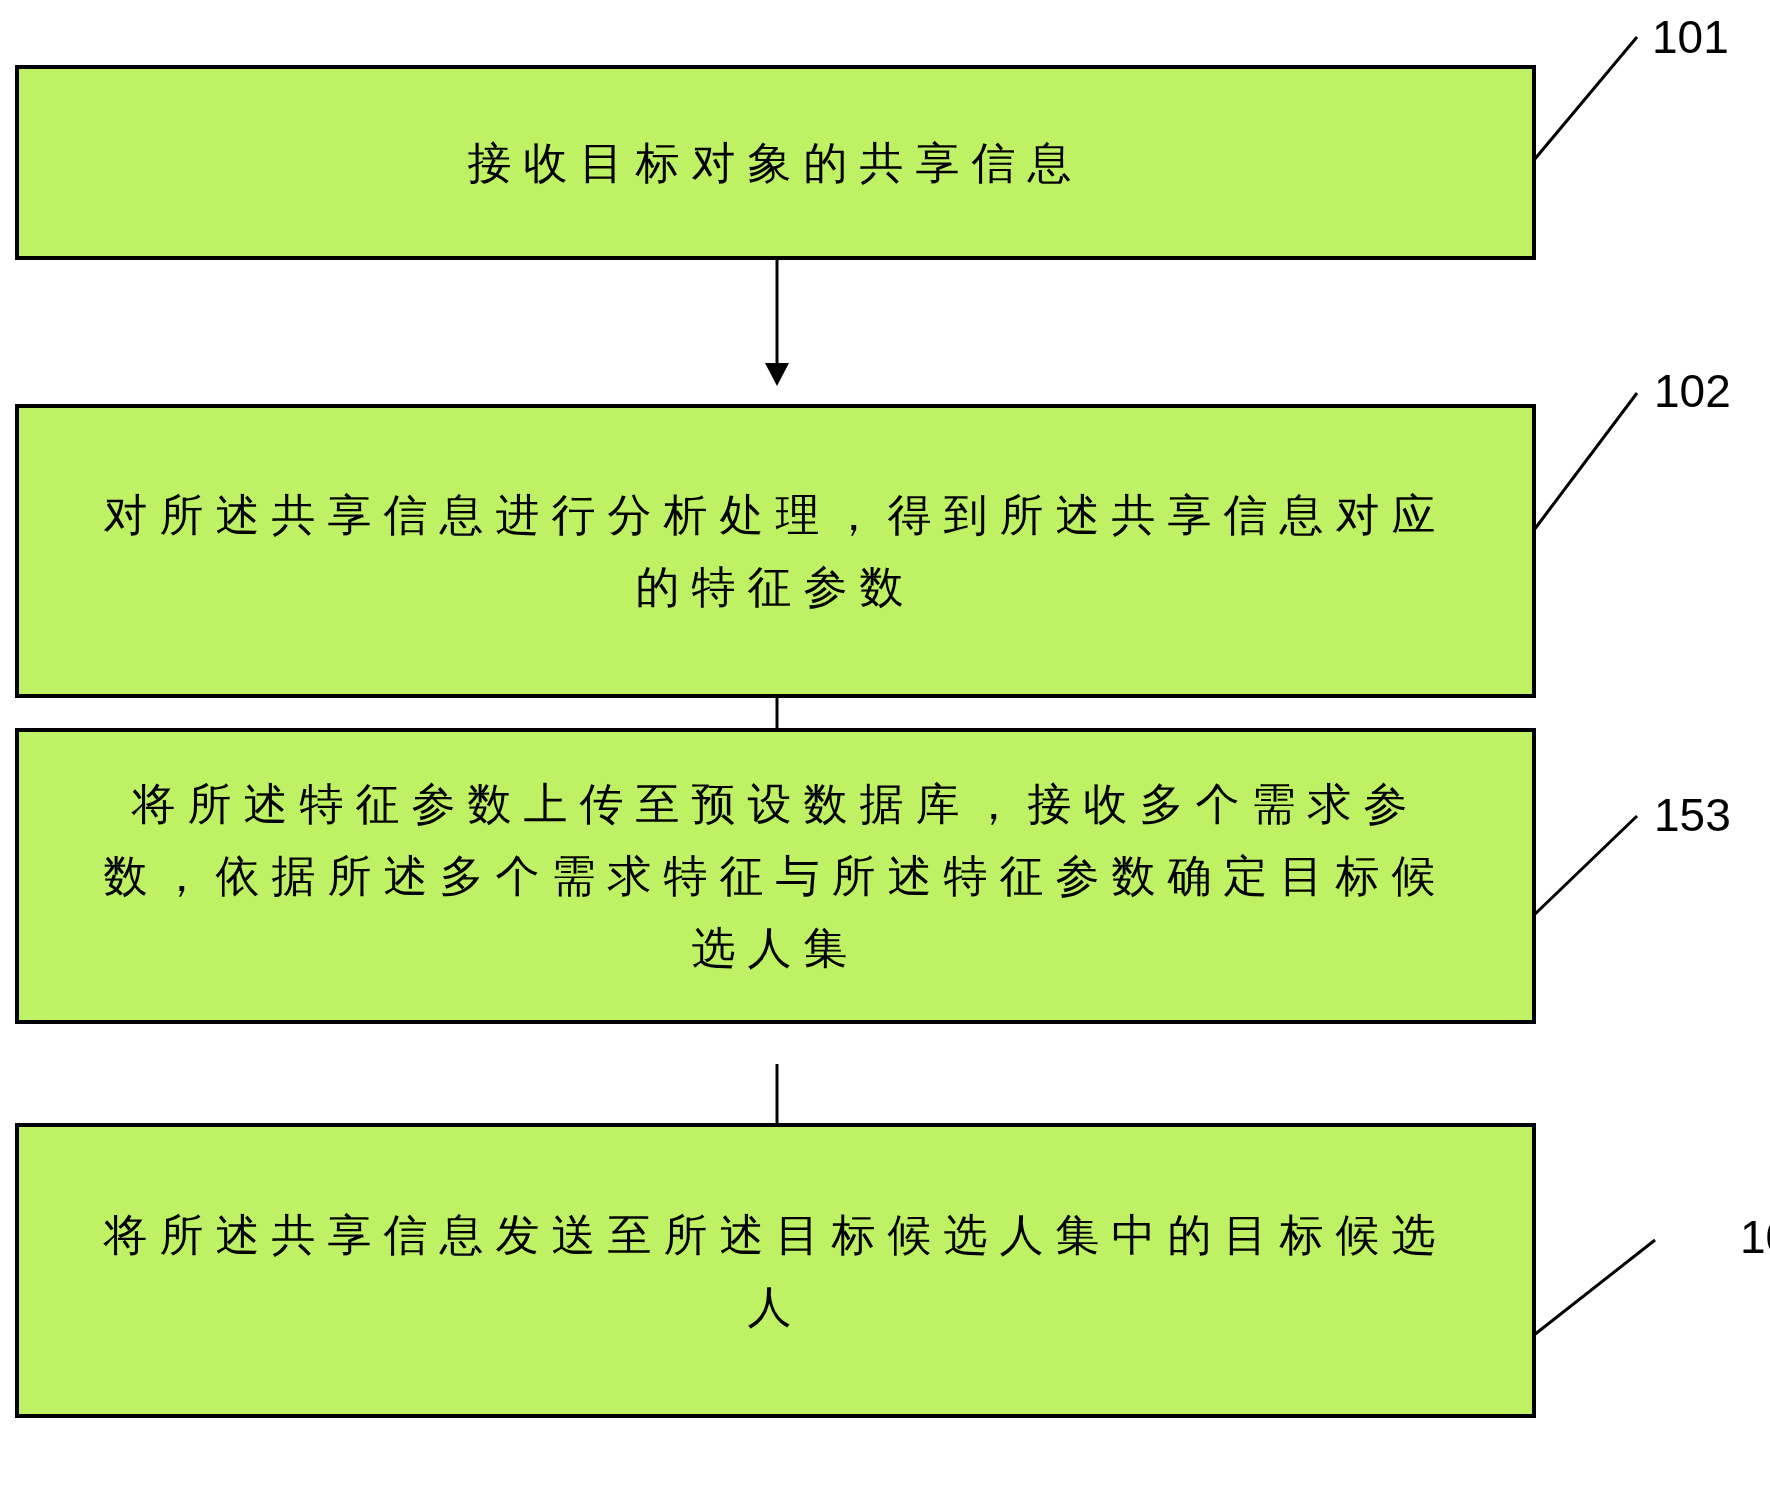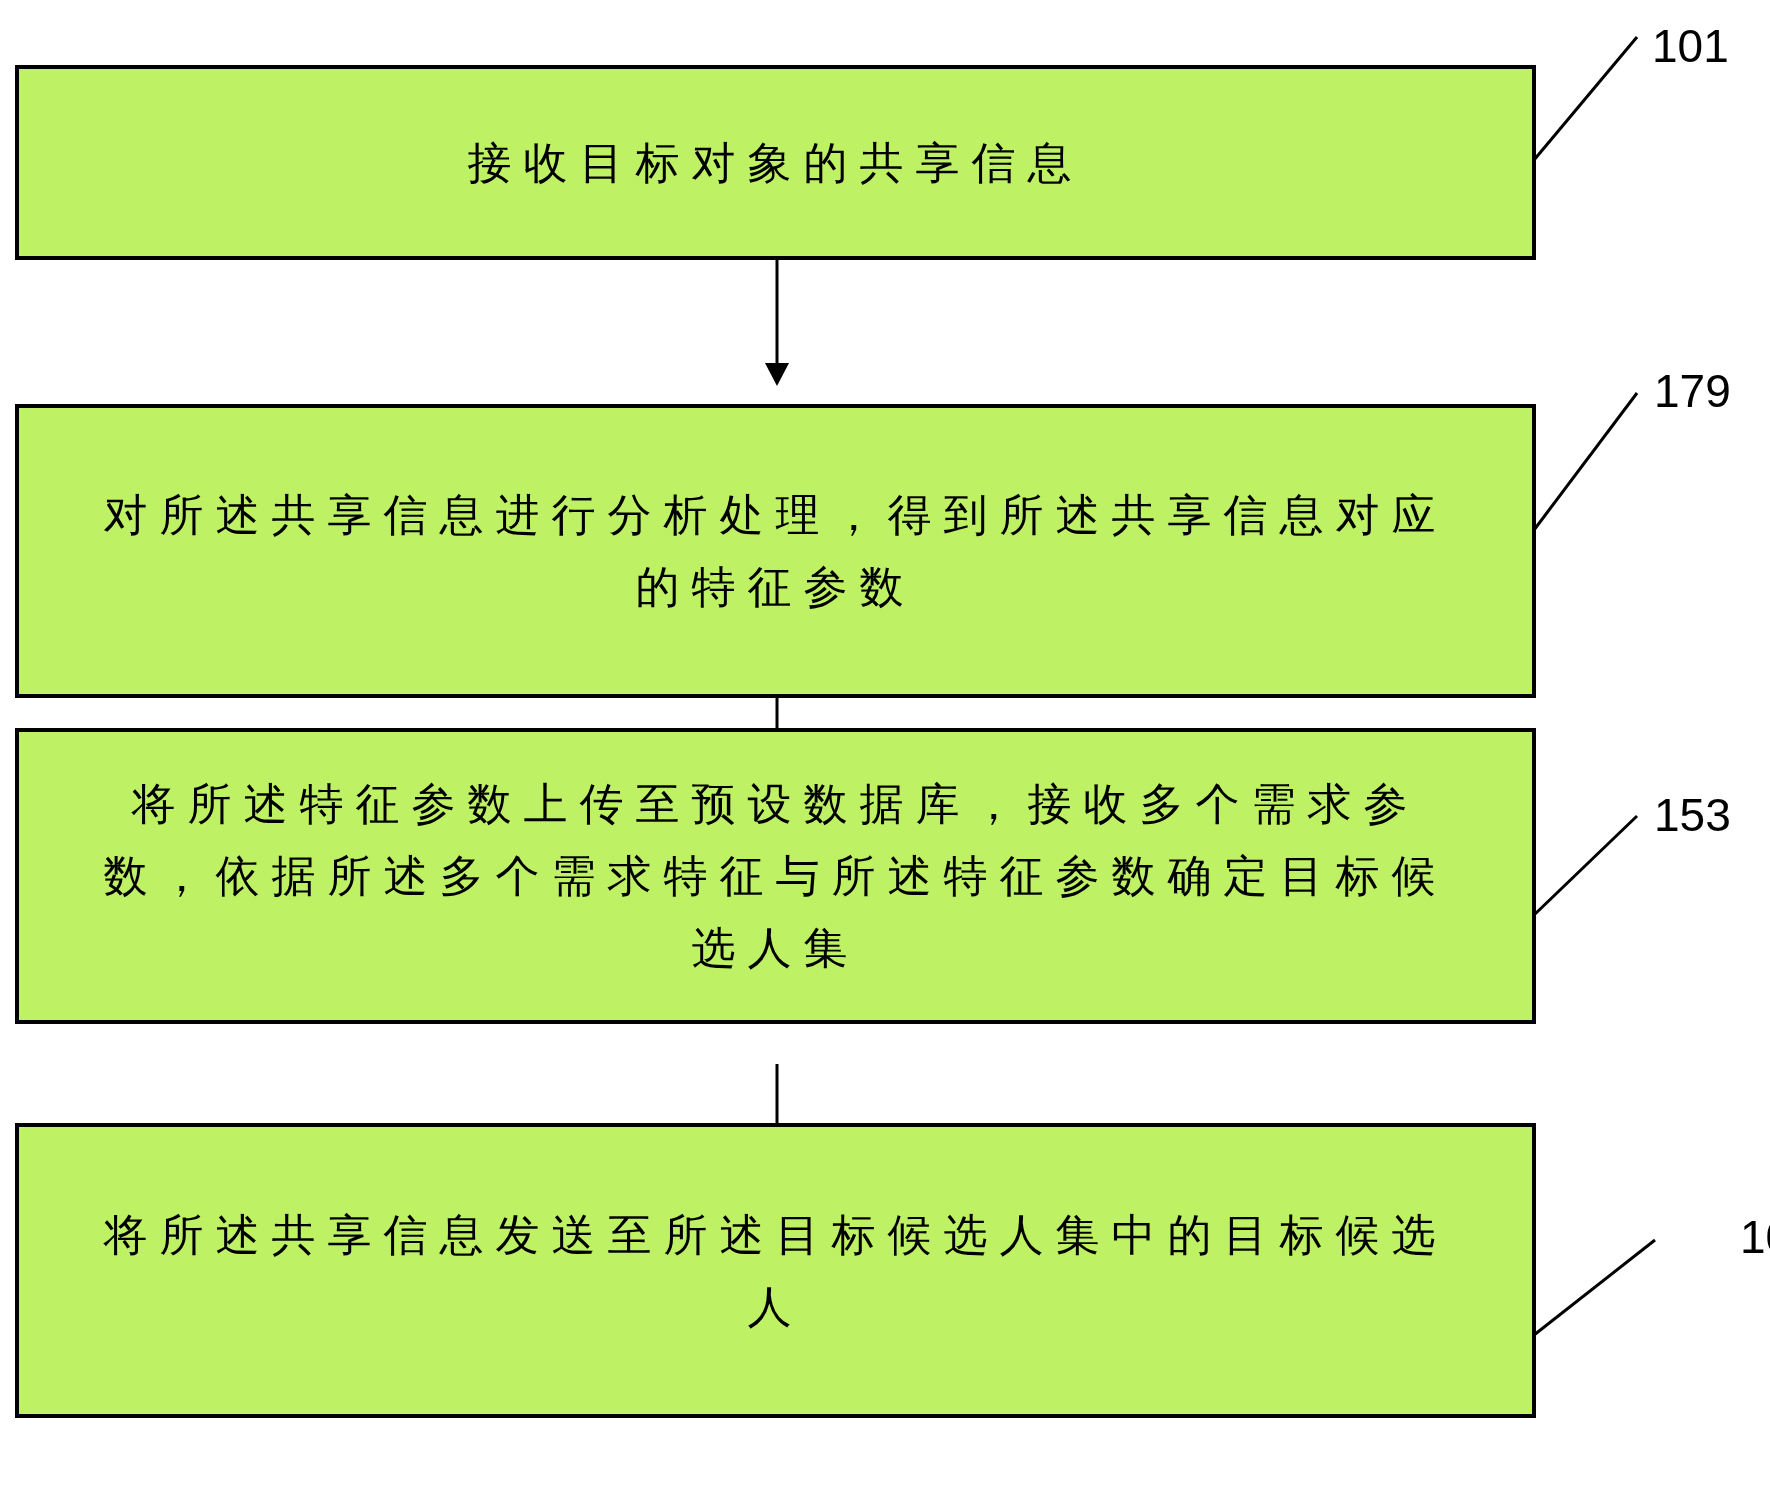--- a/index.html
+++ b/index.html
@@ -47,16 +47,16 @@
 </div>
 
 <div class="step-box" style="top:728px; height:288px;">
   <div class="step-text">将所述特征参数上传至预设数据库，接收多个需求参数，依据所述多个需求特征与所述特征参数确定目标候选人集</div>
 </div>
 
 <div class="step-box" style="top:1123px; height:287px;">
   <div class="step-text">将所述共享信息发送至所述目标候选人集中的目标候选人</div>
 </div>
 
-<div class="ref-label" style="left:1652px; top:23px;">101</div>
-<div class="ref-label" style="left:1654px; top:368px;">179</div>
+<div class="ref-label" style="left:1652px; top:14px;">101</div>
+<div class="ref-label" style="left:1654px; top:368px;">102</div>
 <div class="ref-label" style="left:1654px; top:792px;">153</div>
 <div class="ref-label" style="left:1740px; top:1214px;">104</div>
 
 </body></html>

